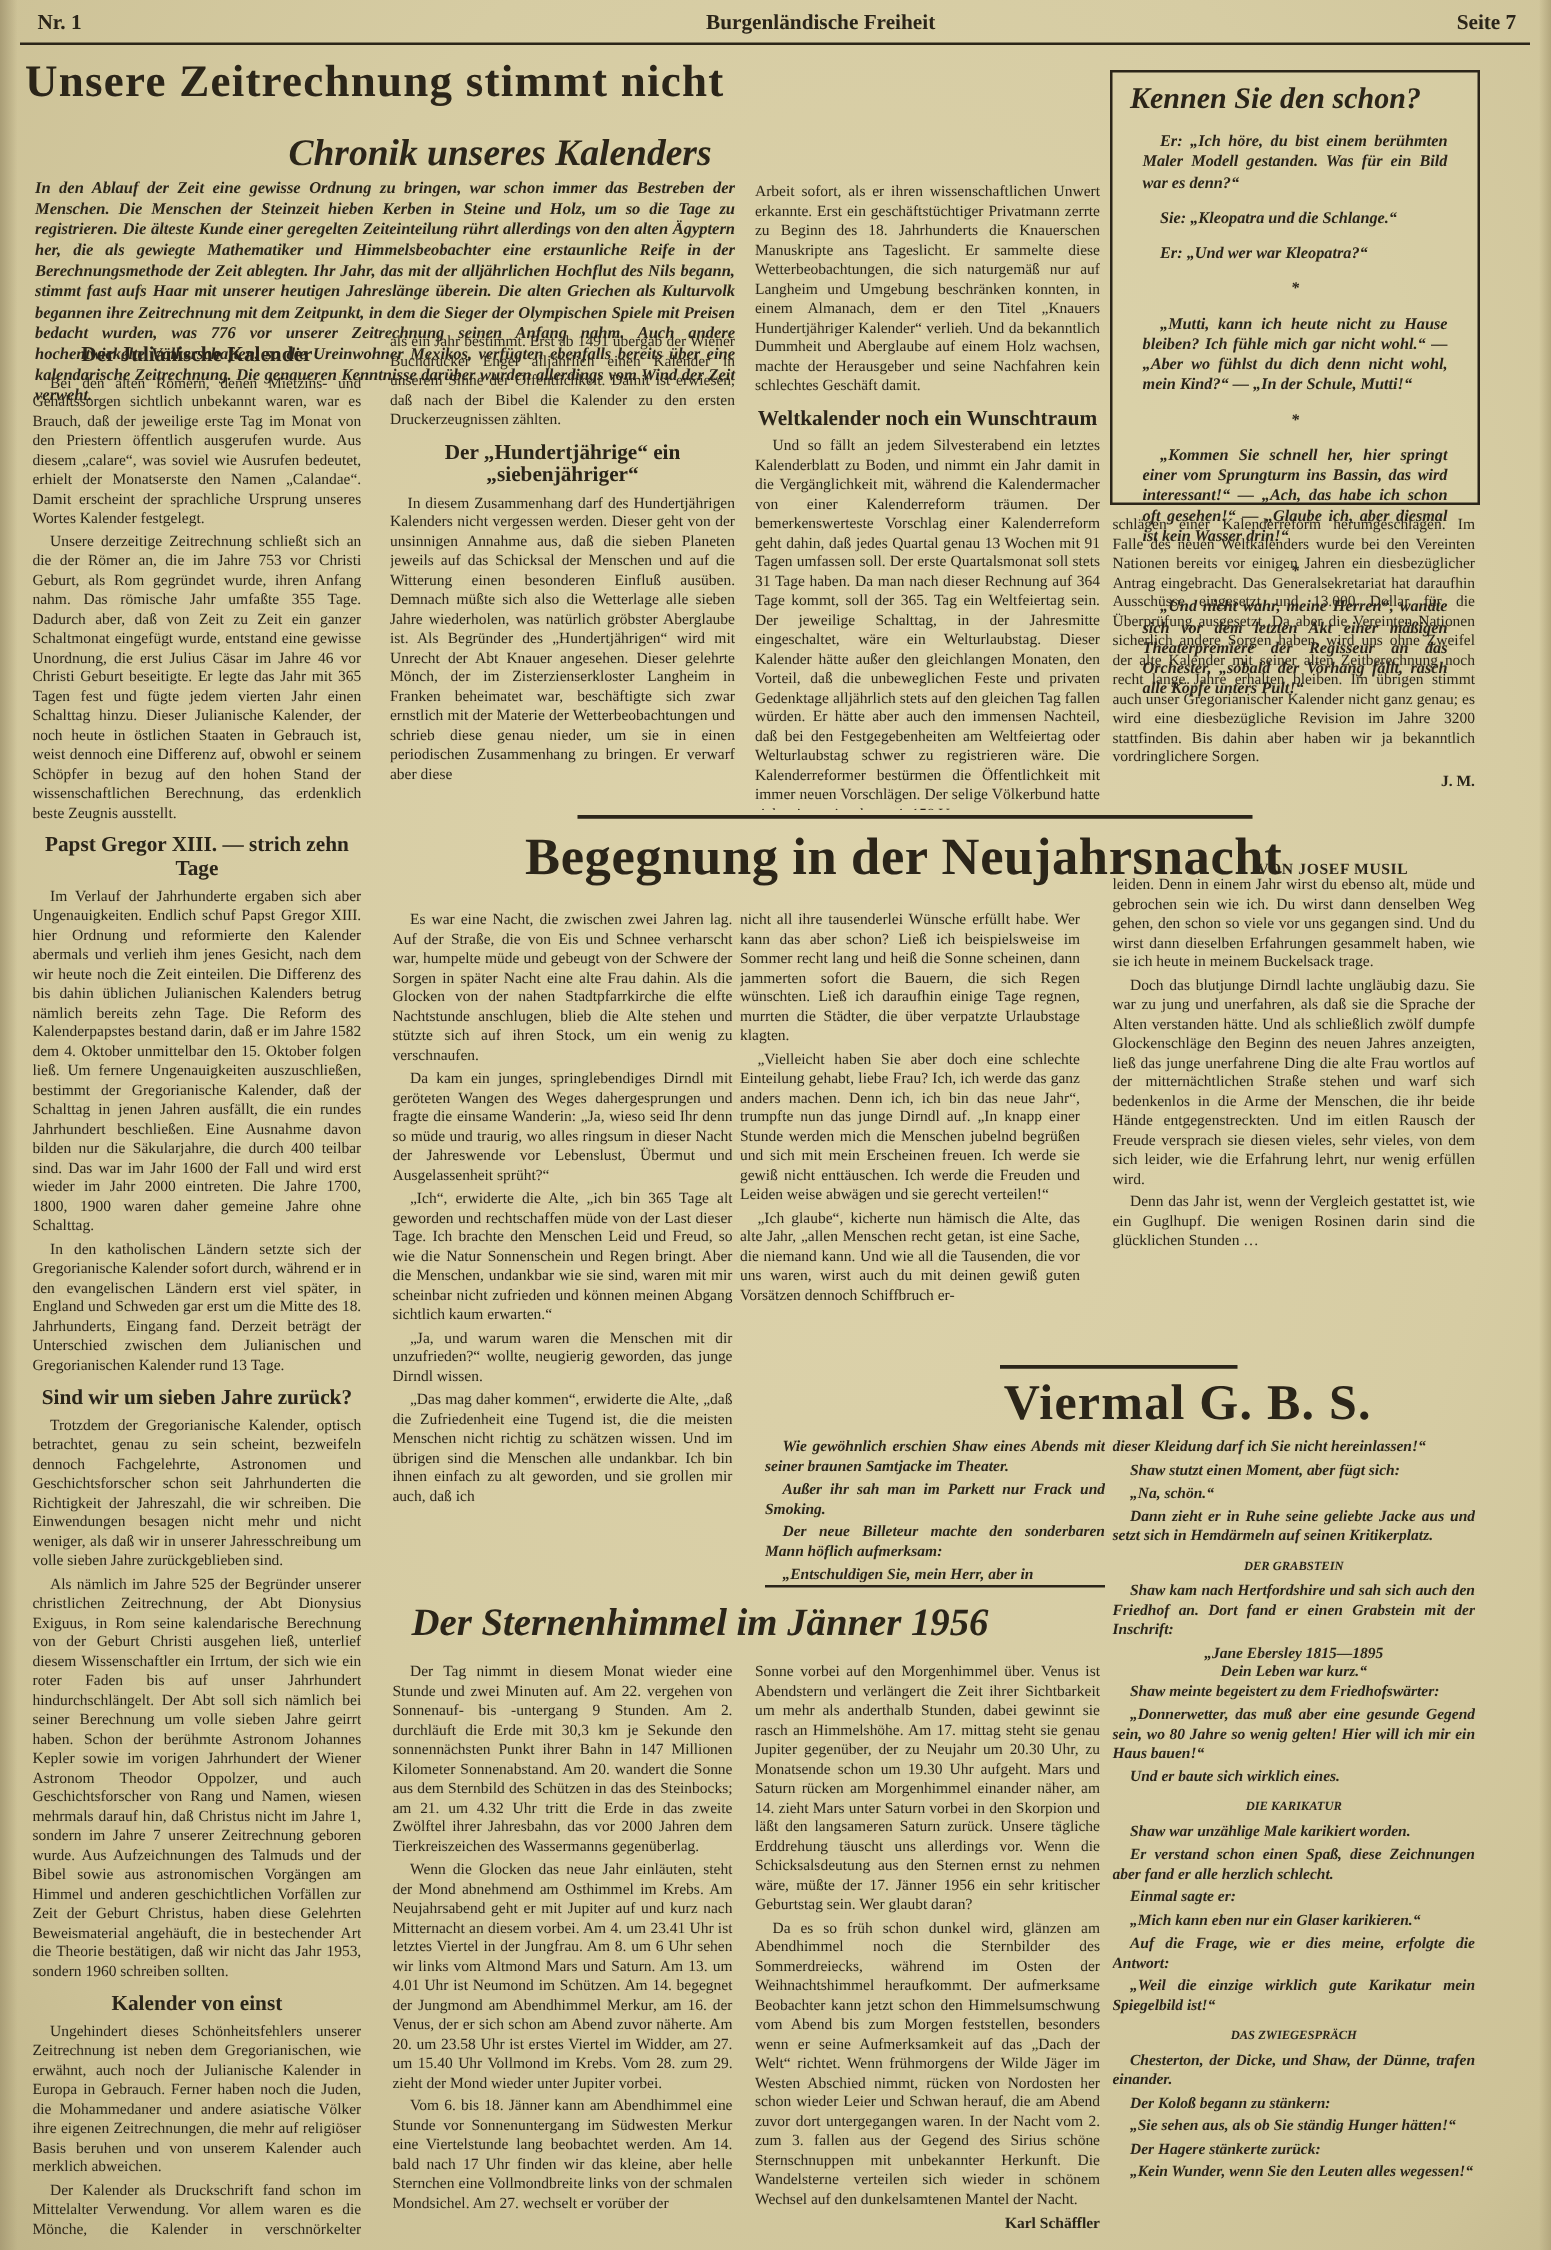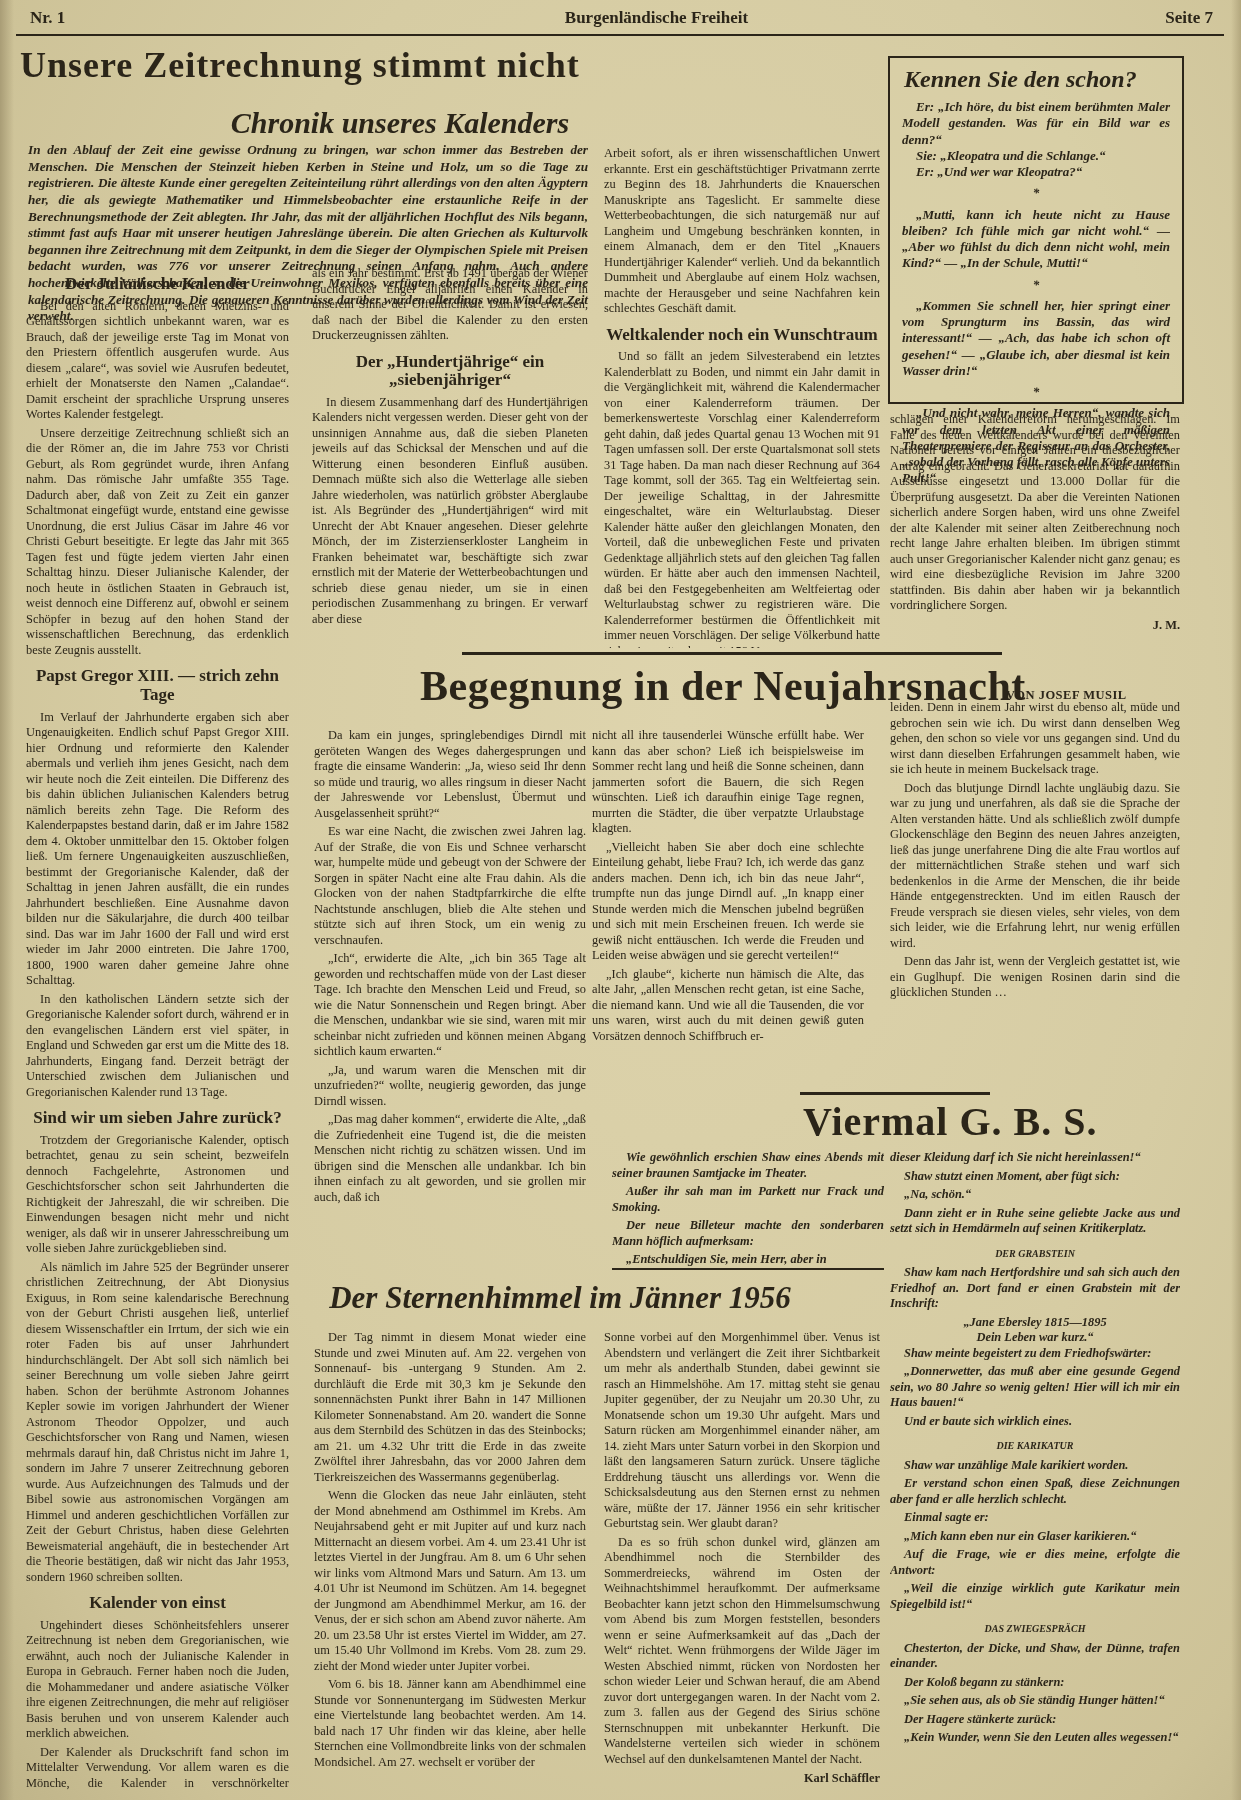--- a/index.html
+++ b/index.html
@@ -25,21 +25,21 @@
   .col .para.noindent{text-indent:0;}
   .col .para.subhead{font-weight:bold;font-size:17px;text-align:center;text-indent:0;margin:9px 0 5px 0;line-height:1.1;}
   .col .para.subhead-italic{font-weight:bold;font-size:10px;text-align:center;text-indent:0;margin:11px 0 5px 0;}
   .col .para.center{text-align:center;text-indent:0;margin:0;}
   .col .para.signature{text-align:right;text-indent:0;font-weight:bold;margin-top:4px;}
   .italic-col{font-style:italic;}
   .boldish{font-weight:bold;}
   .jokes-box{border:2.5px solid #2b2519;padding:8px 12px 6px 12px;background:rgba(222,212,173,.35);}
   .jokes-title{font-weight:bold;font-style:italic;font-size:24px;margin:0 0 6px 2px;}
   .jokes-body{font-size:13px;font-style:italic;font-weight:bold;line-height:1.25;text-align:justify;}
-  .jokes-body .para{margin:0;text-indent:14px;}
+  .jokes-body .para{margin:12px;text-indent:14px;}
   .jokes-body .para.star{text-align:center;text-indent:0;margin:5px 0;}
   .story-headline{font-weight:bold;font-size:42px;white-space:nowrap;letter-spacing:.5px;}
   .byline{font-weight:bold;font-size:12.5px;letter-spacing:.5px;}
   .gbs-headline{font-weight:bold;font-size:40px;letter-spacing:1px;white-space:nowrap;}
   .stern-headline{font-weight:bold;font-style:italic;font-size:31px;white-space:nowrap;}
 </style>
 </head>
 <body>
 
 <div class="abs masthead-text" style="left:30px;top:8px;">Nr. 1</div>
@@ -93,22 +93,22 @@
       <p class="para star">*</p>
       <p class="para">„Und nicht wahr, meine Herren“, wandte sich vor dem letzten Akt einer mäßigen Theaterpremiere der Regisseur an das Orchester, „sobald der Vorhang fällt, rasch alle Köpfe unters Pult!“</p>
     </div>
 </div>
 
 <div class="rule" style="left:462px;top:652px;width:540px;height:3px;"></div>
 <div class="abs story-headline" style="left:420px;top:662px;width:580px;text-align:center;">Begegnung in der Neujahrsnacht</div>
 <div class="abs byline" style="left:1006px;top:688px;">VON JOSEF MUSIL</div>
 
 <div class="abs col" style="left:314px;top:728px;width:272px;height:556px;">
+    <p class="para">Es war eine Nacht, die zwischen zwei Jahren lag. Auf der Straße, die von Eis und Schnee verharscht war, humpelte müde und gebeugt von der Schwere der Sorgen in später Nacht eine alte Frau dahin. Als die Glocken von der nahen Stadtpfarrkirche die elfte Nachtstunde anschlugen, blieb die Alte stehen und stützte sich auf ihren Stock, um ein wenig zu verschnaufen.</p>
     <p class="para">Da kam ein junges, springlebendiges Dirndl mit geröteten Wangen des Weges dahergesprungen und fragte die einsame Wanderin: „Ja, wieso seid Ihr denn so müde und traurig, wo alles ringsum in dieser Nacht der Jahreswende vor Lebenslust, Übermut und Ausgelassenheit sprüht?“</p>
-    <p class="para">Es war eine Nacht, die zwischen zwei Jahren lag. Auf der Straße, die von Eis und Schnee verharscht war, humpelte müde und gebeugt von der Schwere der Sorgen in später Nacht eine alte Frau dahin. Als die Glocken von der nahen Stadtpfarrkirche die elfte Nachtstunde anschlugen, blieb die Alte stehen und stützte sich auf ihren Stock, um ein wenig zu verschnaufen.</p>
     <p class="para">„Ich“, erwiderte die Alte, „ich bin 365 Tage alt geworden und rechtschaffen müde von der Last dieser Tage. Ich brachte den Menschen Leid und Freud, so wie die Natur Sonnenschein und Regen bringt. Aber die Menschen, undankbar wie sie sind, waren mit mir scheinbar nicht zufrieden und können meinen Abgang sichtlich kaum erwarten.“</p>
     <p class="para">„Ja, und warum waren die Menschen mit dir unzufrieden?“ wollte, neugierig geworden, das junge Dirndl wissen.</p>
     <p class="para">„Das mag daher kommen“, erwiderte die Alte, „daß die Zufriedenheit eine Tugend ist, die die meisten Menschen nicht richtig zu schätzen wissen. Und im übrigen sind die Menschen alle undankbar. Ich bin ihnen einfach zu alt geworden, und sie grollen mir auch, daß ich</p>
   </div>
 <div class="abs col" style="left:592px;top:728px;width:272px;height:406px;">
     <p class="para noindent">nicht all ihre tausenderlei Wünsche erfüllt habe. Wer kann das aber schon? Ließ ich beispielsweise im Sommer recht lang und heiß die Sonne scheinen, dann jammerten sofort die Bauern, die sich Regen wünschten. Ließ ich daraufhin einige Tage regnen, murrten die Städter, die über verpatzte Urlaubstage klagten.</p>
     <p class="para">„Vielleicht haben Sie aber doch eine schlechte Einteilung gehabt, liebe Frau? Ich, ich werde das ganz anders machen. Denn ich, ich bin das neue Jahr“, trumpfte nun das junge Dirndl auf. „In knapp einer Stunde werden mich die Menschen jubelnd begrüßen und sich mit mein Erscheinen freuen. Ich werde sie gewiß nicht enttäuschen. Ich werde die Freuden und Leiden weise abwägen und sie gerecht verteilen!“</p>
     <p class="para">„Ich glaube“, kicherte nun hämisch die Alte, das alte Jahr, „allen Menschen recht getan, ist eine Sache, die niemand kann. Und wie all die Tausenden, die vor uns waren, wirst auch du mit deinen gewiß guten Vorsätzen dennoch Schiffbruch er-</p>
   </div>
 <div class="abs col" style="left:890px;top:700px;width:290px;height:386px;">

